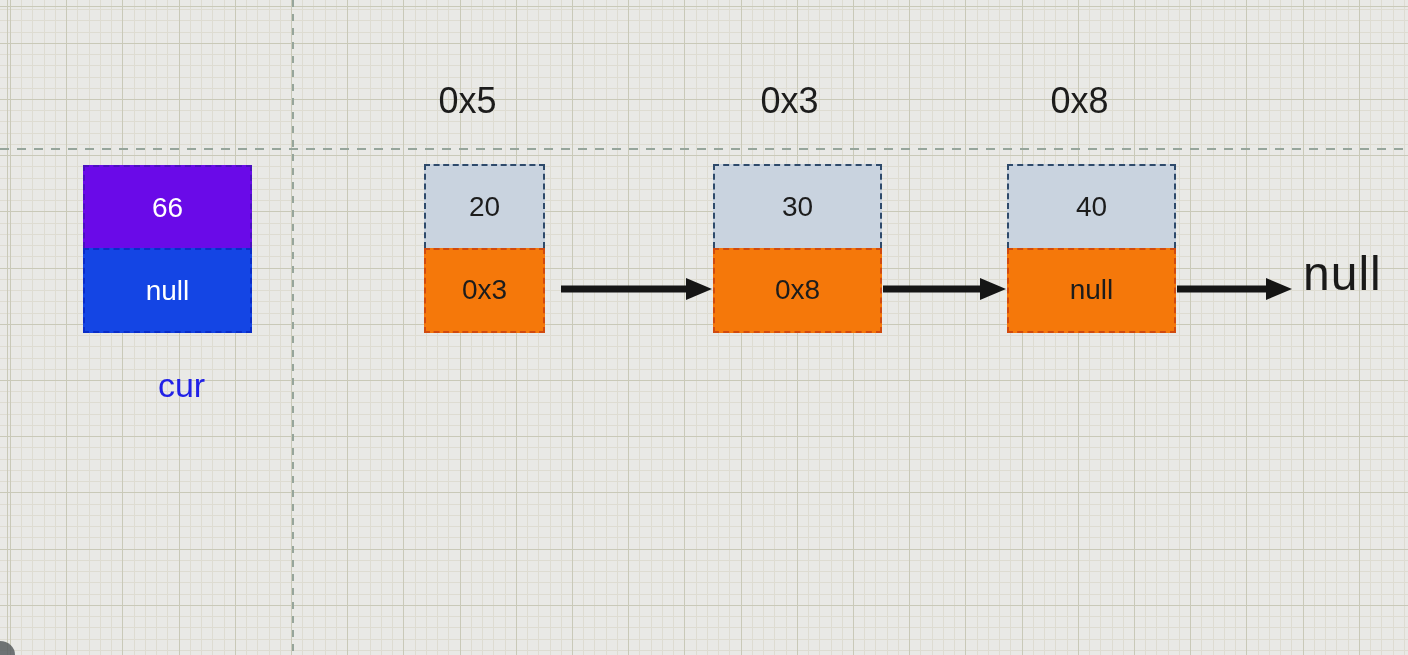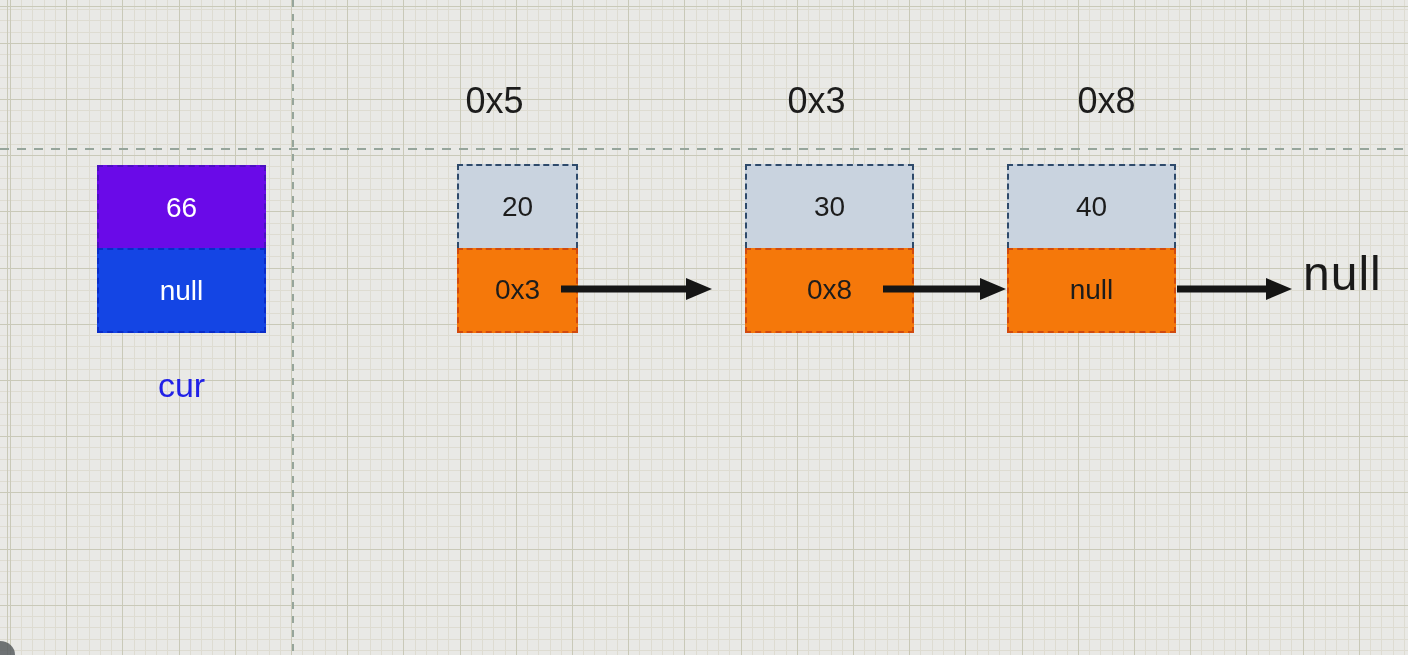--- a/index.html
+++ b/index.html
@@ -21,52 +21,52 @@
 
   .box{position:absolute;width:169px;height:169px;display:flex;flex-direction:column;box-sizing:border-box;}
   .cell{flex:1;display:flex;align-items:center;justify-content:center;
         font-size:28px;box-sizing:border-box;line-height:1;}
   .cur-top{background:var(--cur_value_fill,#6a0ae8);border:2px dashed #4a10c0;border-bottom:none;color:#fff;}
   .cur-bottom{background:var(--cur_next_fill,#1445e4);border:2px dashed #0a2cc8;color:#fff;}
   .node-top{background:var(--node_value_fill,#c9d3df);border:2px dashed #2e4a6b;border-bottom:none;color:#1c1c1c;}
   .node-bottom{background:var(--node_next_fill,#f5780a);border:2px dashed #d14a0e;color:#1c1c1c;}
 
   .addr{position:absolute;top:80px;width:169px;text-align:center;
-        font-size:36px;color:#1c1c1c;white-space:nowrap;padding-left:27px;}
+        font-size:36px;color:#1c1c1c;white-space:nowrap;}
   .shape-label{position:absolute;width:169px;text-align:center;font-size:34px;white-space:nowrap;line-height:1;}
   .head-label{left:391px;top:352px;color:var(--head_label_color,#f01111);}
   .cur-label{left:97px;top:368px;color:var(--cur_label_color,#2121e6);}
   .terminal-null{position:absolute;left:1303px;top:250px;font-size:48px;
         color:#1a1a1a;letter-spacing:1px;line-height:1;}
   .arrows{position:absolute;left:0;top:0;width:1408px;height:655px;}
   .corner-smudge{position:absolute;left:0;bottom:0;width:15px;height:14px;
         background:#585d5f;border-top-right-radius:100% 100%;opacity:.85;}
 </style>
 </head>
 <body>
 
 <div class="canvas">
 
   <div class="dash-h"></div>
   <div class="dash-v"></div>
 
-  <div class="box" style="left:97px;top:165px;height:168px;">
+  <div class="box" style="left:83px;top:165px;height:168px;">
     <div class="cell cur-top">66</div>
     <div class="cell cur-bottom">null</div>
   </div>
   <div class="shape-label cur-label">cur</div>
 
   <div class="addr" style="left:383px;">0x5</div>
-  <div class="box" style="left:409px;top:164px;padding-left:48px;">
+  <div class="box" style="left:376px;top:164px;padding-left:48px;">
     <div class="cell node-top">20</div>
     <div class="cell node-bottom">0x3</div>
   </div>
 
   <div class="addr" style="left:705px;">0x3</div>
-  <div class="box" style="left:713px;top:164px;margin-left:32px;">
+  <div class="box" style="left:713px;top:164px;">
     <div class="cell node-top">30</div>
     <div class="cell node-bottom">0x8</div>
   </div>
 
   <div class="addr" style="left:995px;">0x8</div>
   <div class="box" style="left:1007px;top:164px;">
     <div class="cell node-top">40</div>
     <div class="cell node-bottom">null</div>
   </div>
 

